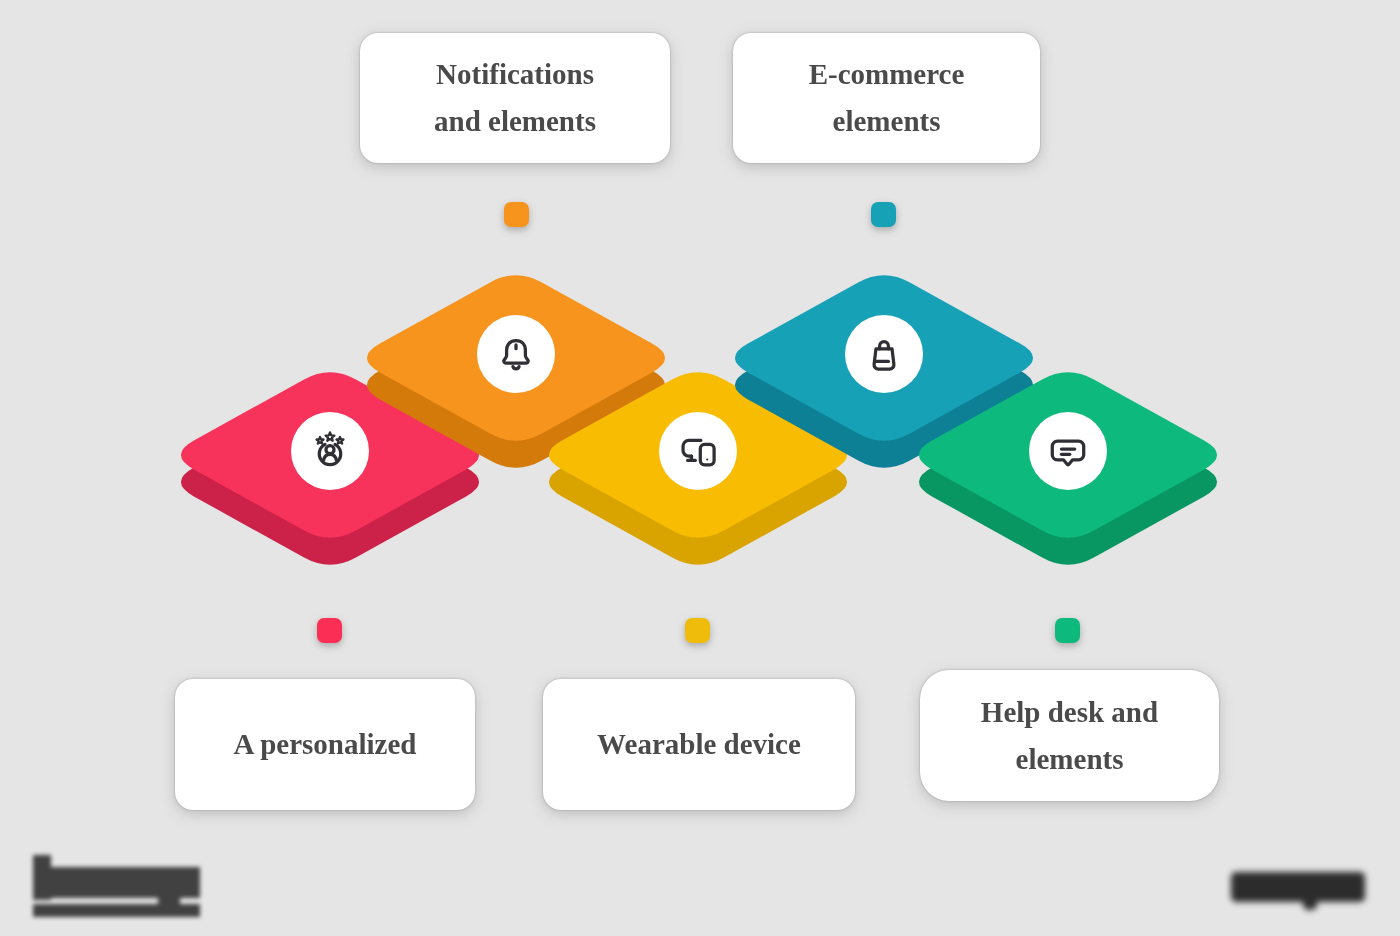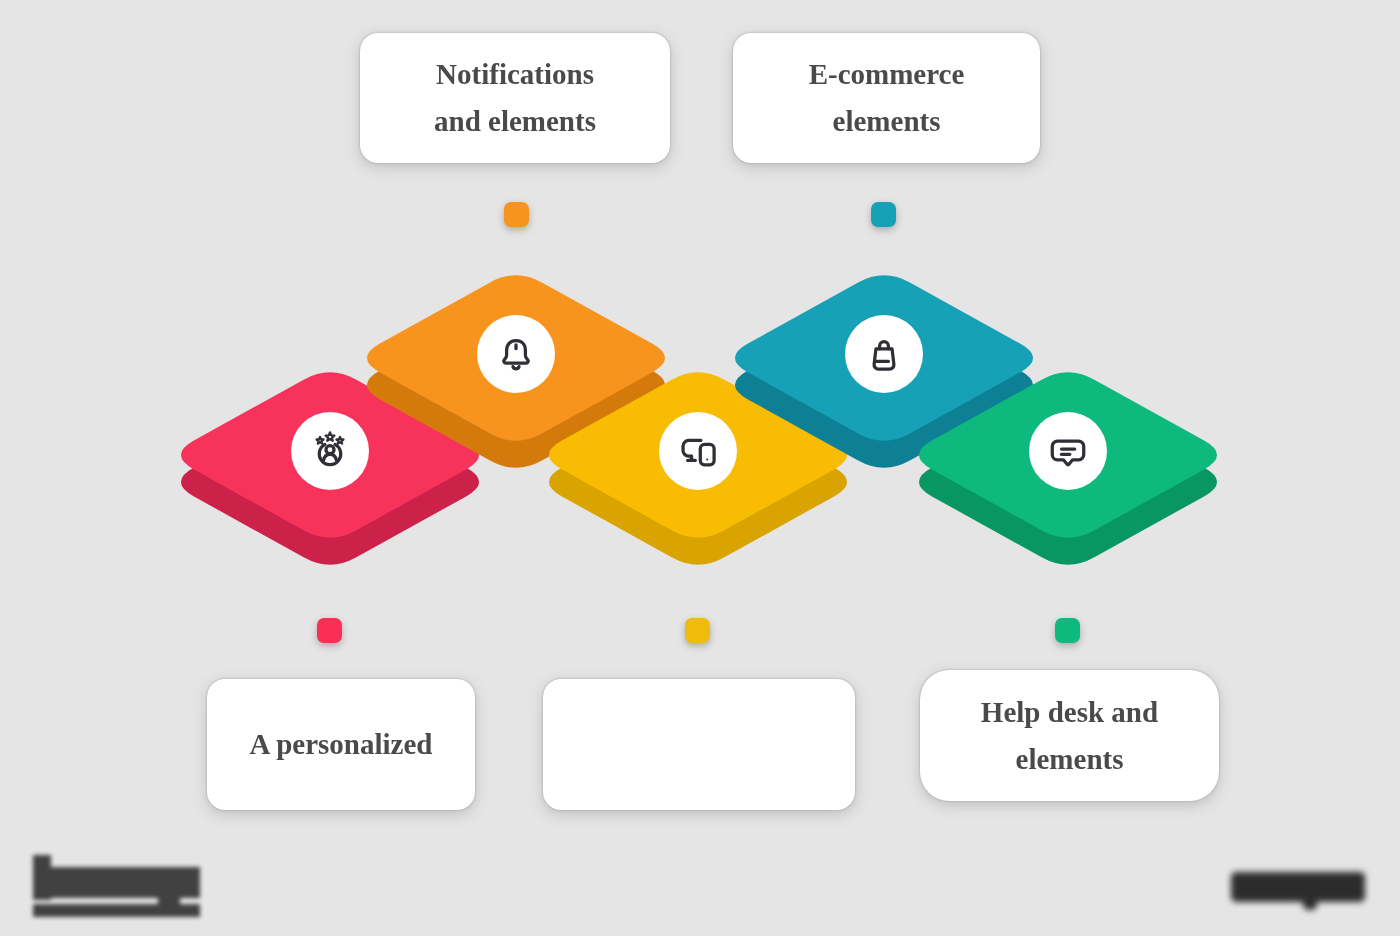--- a/index.html
+++ b/index.html
@@ -100,24 +100,25 @@
   <div class="dot" style="left: 1055px; top: 618px; background: rgb(14, 185, 126);"></div>
 
   <div class="card" style="left:360px;top:33px;width:310px;height:130px;">
     <span class="line">Notifications</span>
     <span class="line">and elements</span>
   </div>
   <div class="card" style="left:733px;top:33px;width:307px;height:130px;">
     <span class="line">E-commerce</span>
     <span class="line">elements</span>
   </div>
-  <div class="card" style="left:175px;top:679px;width:268px;height:131px;margin-left:32px;">
+  <div class="card" style="left:175px;top:679px;width:300px;height:131px;">
     <span class="line">A personalized</span>
   </div>
   <div class="card" style="left:543px;top:679px;width:312px;height:131px;">
+    <span class="line">Wearable device</span>
   </div>
   <div class="card" style="left:920px;top:670px;width:299px;height:131px;border-radius:29px;">
     <span class="line">Help desk and</span>
     <span class="line">elements</span>
   </div>
 
   <div class="logo">
     <div class="blk" style="left:0px;top:0px;width:18px;height:45px;"></div>
     <div class="blk" style="left:0px;top:12px;width:167px;height:31px;"></div>
     <div class="blk" style="left:125px;top:40px;width:22px;height:16px;"></div>

